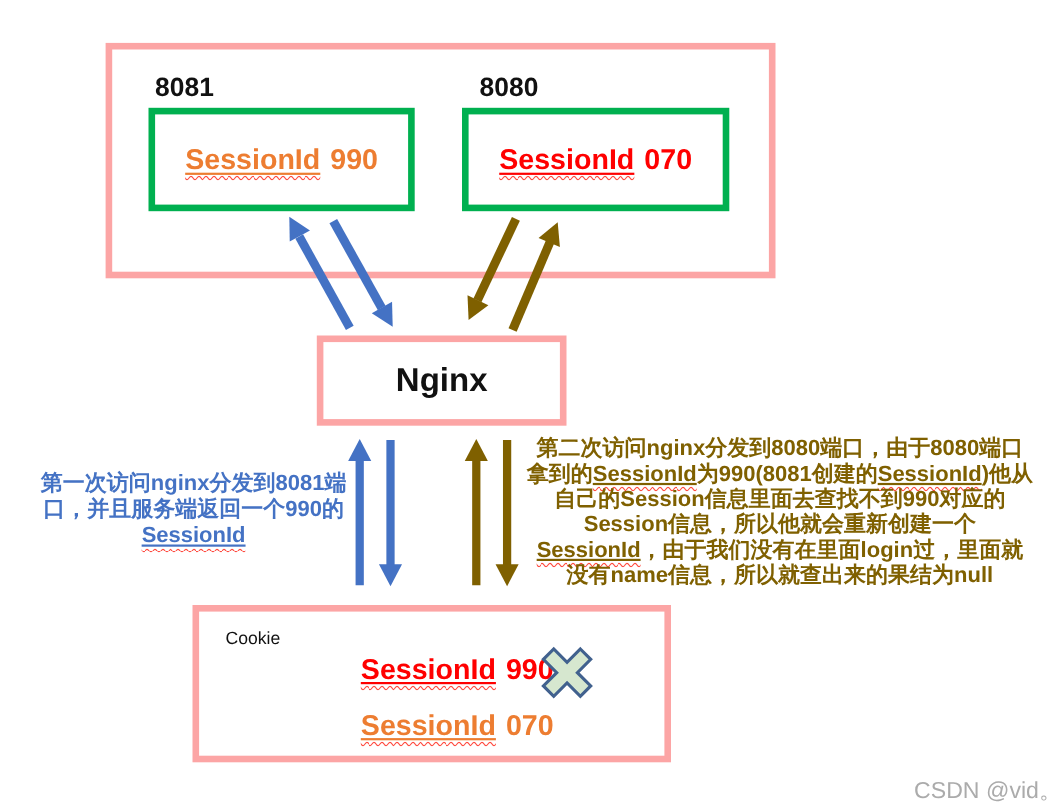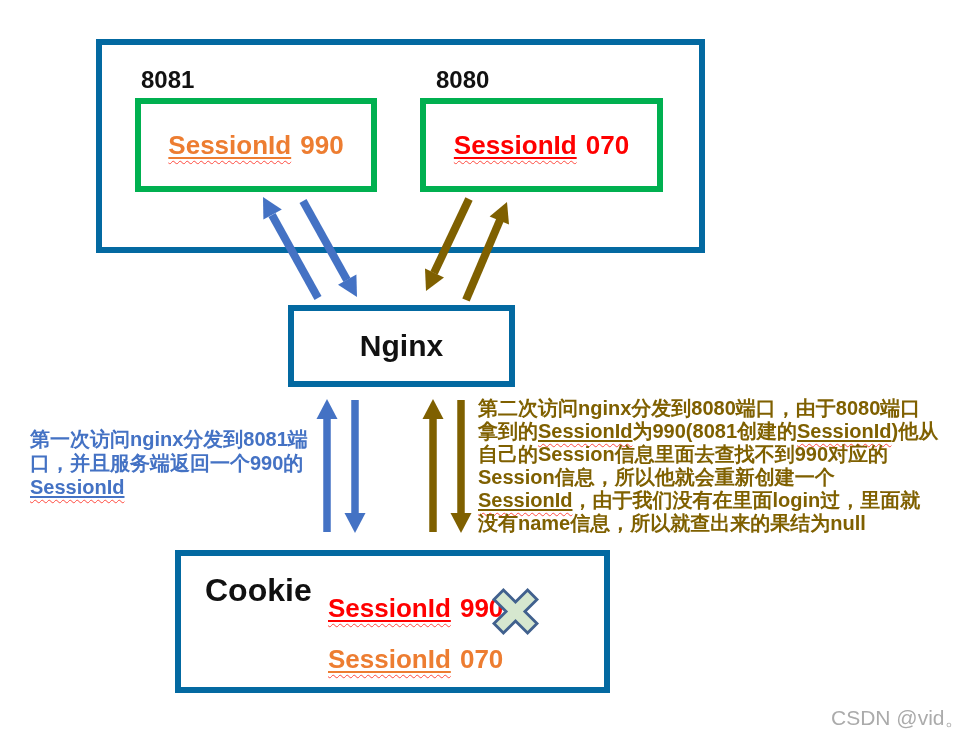--- a/index.html
+++ b/index.html
@@ -2,40 +2,40 @@
 <html><head>
 <meta charset="utf-8">
 <style>
   html,body{margin:0;padding:0;background:#fff;}
   .canvas{
     position:relative;width:953px;height:737px;background:#ffffff;
     font-family:"Liberation Sans", sans-serif;overflow:hidden;padding-left:13px;
   }
   .abs{position:absolute;}
   
-  .blackbox{border:6px solid #0369a1;background:#fff;box-sizing:border-box;}
+  .blackbox{border:6px solid #fca5a5;background:#fff;box-sizing:border-box;}
   .greenbox{border:6px solid var(--green);background:#fff;box-sizing:border-box;
             display:flex;align-items:center;justify-content:center;}
   
   .port-label{font-size:24px;font-weight:600;color:#111;}
-  .box-title{font-size:32px;font-weight:700;color:#111;}
+  .box-title{font-size:16px;font-weight:400;color:#111;}
   .nginx-label{font-size:30px;font-weight:600;color:#111;}
   .session{font-size:26px;font-weight:bold;white-space:nowrap;}
   .session .val{margin-left:0.35em;}
   .c-orange{color:var(--orange);}
   .c-red{color:var(--red);}
   
   .wv{text-decoration-line:underline;text-decoration-style:wavy;
       text-decoration-color:var(--wavy);text-decoration-thickness:1px;
       text-underline-offset:0.24em;}
   .su{text-decoration-line:underline;text-decoration-style:solid;
       text-decoration-color:currentColor;text-decoration-thickness:2px;
       text-underline-offset:0.10em;}
   
-  .note{font-weight:bold;font-size:20px;line-height:23px;text-align:left;}
+  .note{font-weight:bold;font-size:20px;line-height:23px;text-align:center;}
   .note-blue{color:var(--blue);line-height:24px;}
   .note-olive{color:var(--olive);}
   .note-red{color:var(--noteRed);}
   .watermark{font-size:21px;color:var(--watermark);font-weight:normal;}
   
   svg.overlay{position:absolute;left:0;top:0;pointer-events:none;}
   .arrow-blue line{stroke:var(--blue);}
   .arrow-blue polygon{fill:var(--blue);}
   .arrow-olive line{stroke:var(--olive);}
   .arrow-olive polygon{fill:var(--olive);}

